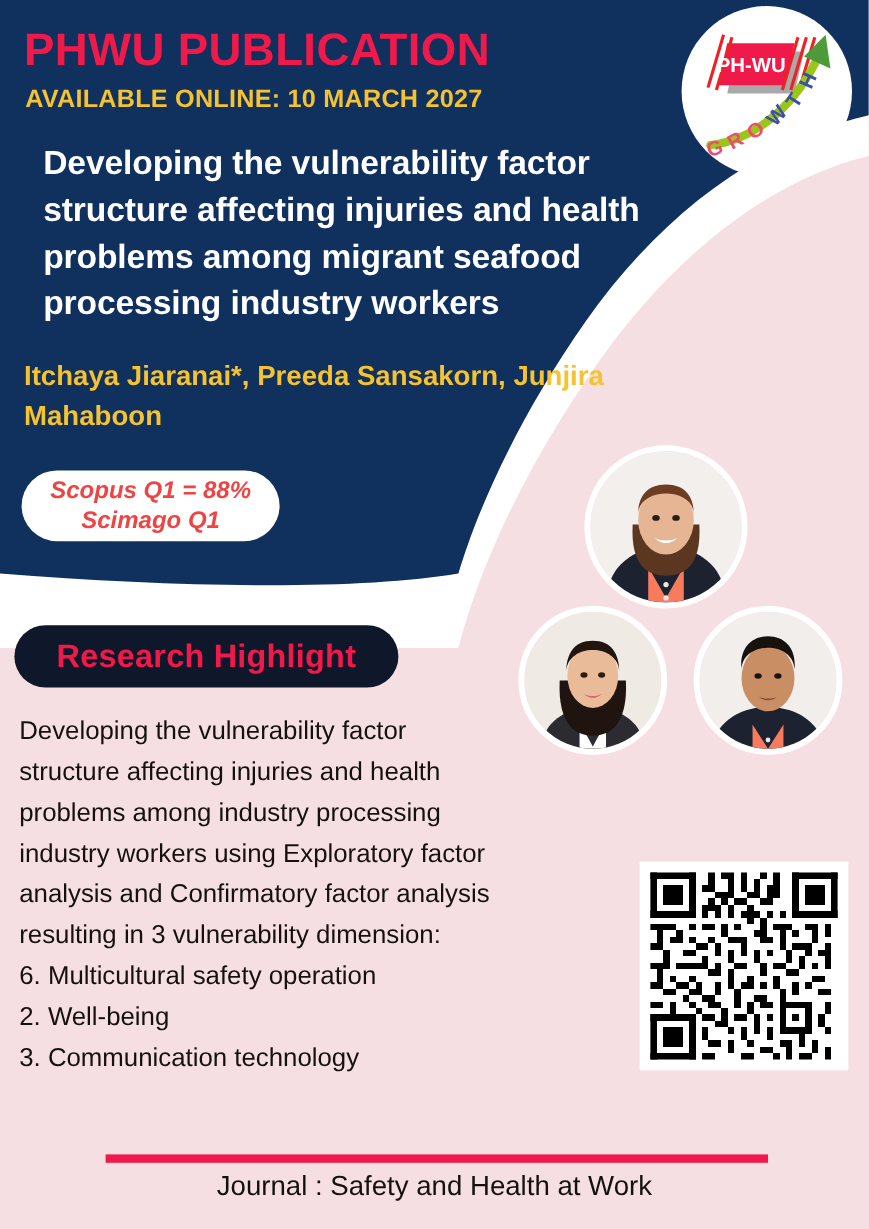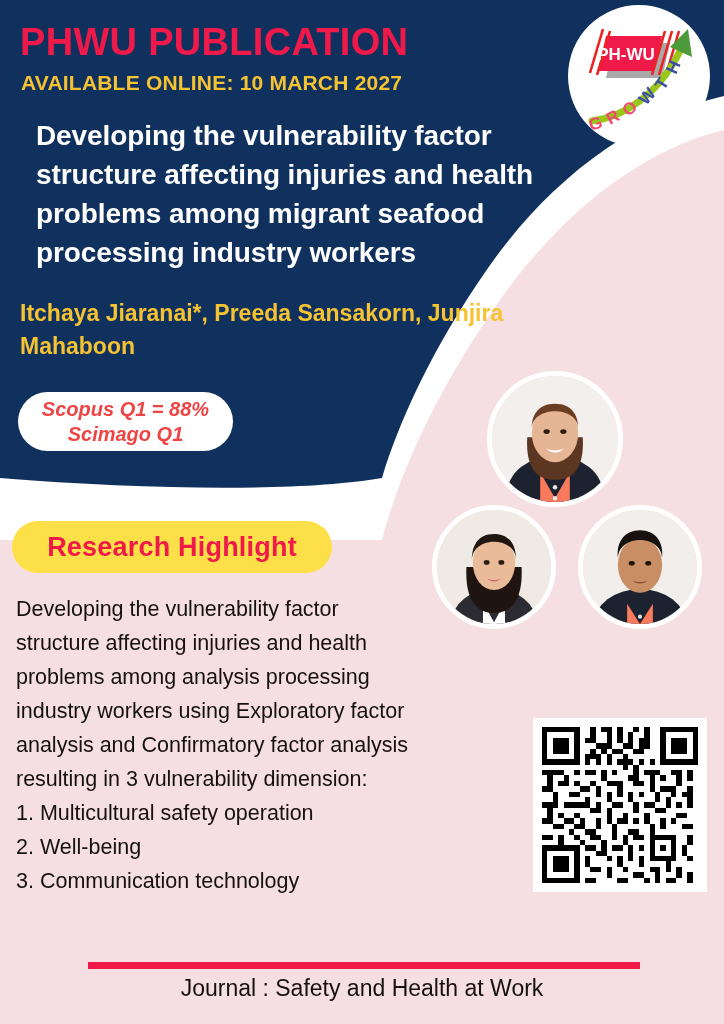--- a/index.html
+++ b/index.html
@@ -40,21 +40,21 @@
   #scopus{
     position:absolute;left:18px;top:392px;width:215px;height:59px;
     background:#ffffff;border-radius:30px;
     display:flex;flex-direction:column;align-items:center;justify-content:center;
     color:#ef4444;font-size:20px;font-weight:bold;line-height:25px;font-style:italic;
   }
 
   
   #rh-pill{
     position:absolute;left:12px;top:521px;width:320px;height:52px;
-    background:#fde047;border-radius:26px;
+    background:#0f172a;border-radius:26px;
     display:flex;align-items:center;justify-content:center;
     color:#f01a4a;font-size:27px;font-weight:bold;letter-spacing:.2px;
   }
 
   
   #body-copy{
     position:absolute;left:16px;top:592px;width:492px;
     color:#15110f;font-size:21.5px;line-height:34px;font-weight:500;
   }
   #body-copy .just{text-align:justify;text-align-last:left;margin:0;}
@@ -157,26 +157,26 @@
     <text x="60" y="57" text-anchor="middle" fill="#ffffff" font-size="17" font-weight="bold" font-family="'Liberation Sans', sans-serif">PH-WU</text>
   </svg>
 
   <div id="rh-pill">
     <span>Research Highlight</span>
   </div>
 
   <div id="body-copy">
     <p class="just">Developing the vulnerability factor</p>
     <p class="just">structure affecting injuries and health</p>
-    <p class="just">problems among analysis processing</p>
+    <p class="just">problems among industry processing</p>
     <p class="just">industry workers using Exploratory factor</p>
     <p class="just">analysis and Confirmatory factor analysis</p>
     <p class="lastline">resulting in 3 vulnerability dimension:</p>
     <ul id="dims">
-      <li>1. Multicultural safety operation</li>
+      <li>6. Multicultural safety operation</li>
       <li>2. Well-being</li>
       <li>3. Communication technology</li>
     </ul>
   </div>
 
   <div class="photo" id="photo-1">
     <svg viewBox="0 0 136 136" width="100%" height="100%">
       <rect width="136" height="136" fill="#f3efec"></rect>
       <ellipse cx="68" cy="128" rx="52" ry="42" fill="#1d2230"></ellipse>
       <path d="M 52,104 L 68,132 L 84,104 L 84,136 L 52,136 Z" fill="#fa7a5e"></path>

